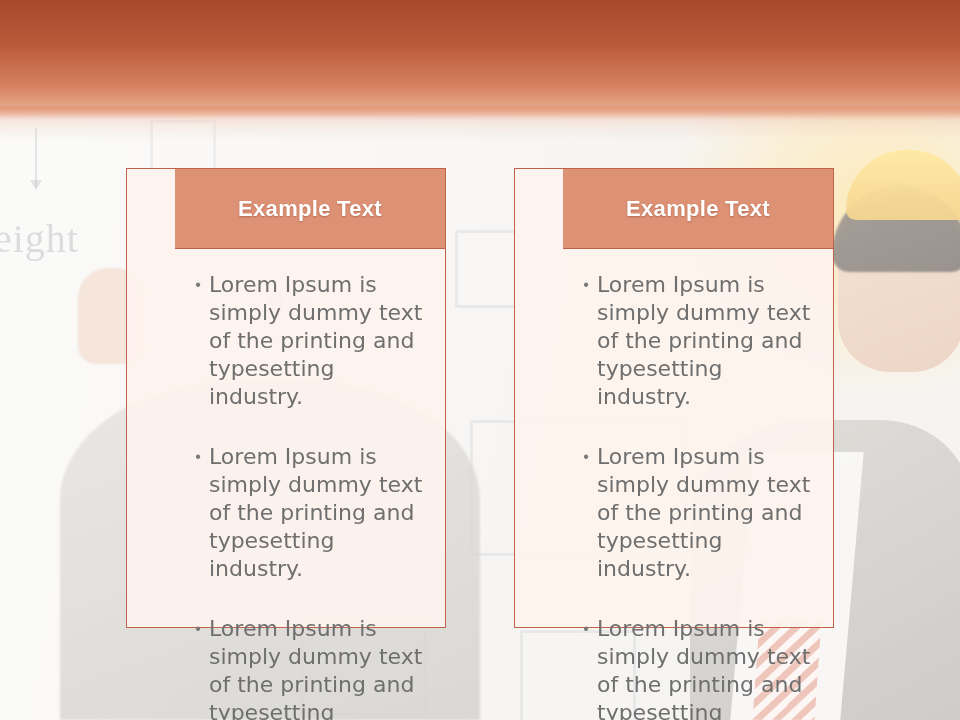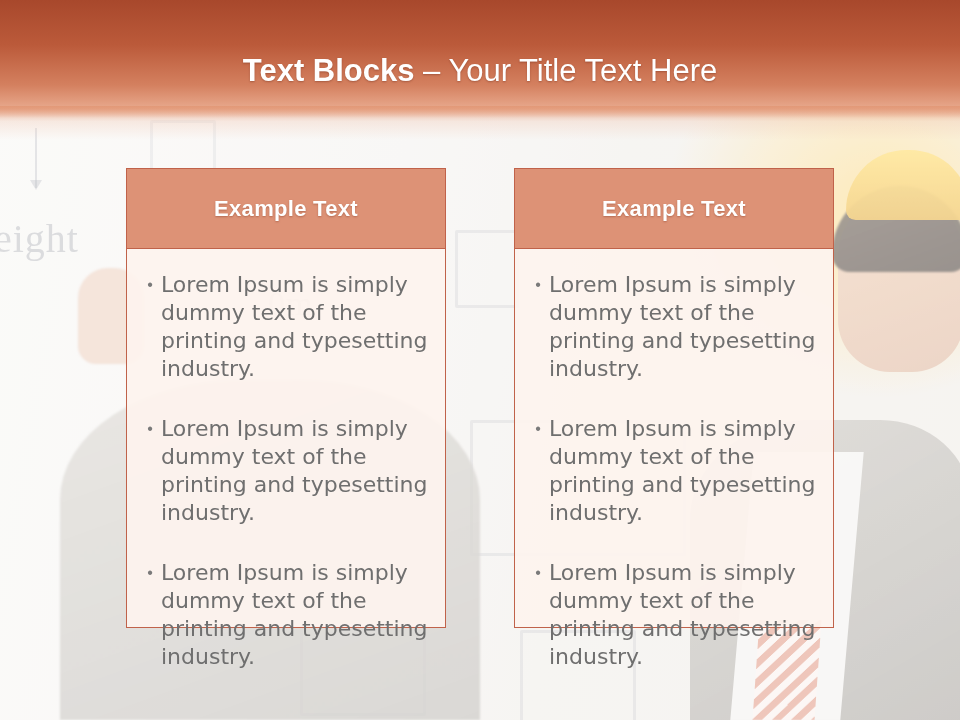--- a/index.html
+++ b/index.html
@@ -171,20 +171,21 @@
 
   
   .card {
     position: absolute;
     top: 168px;
     width: 320px;
     height: 460px;
     border: 1px solid #c0624a;
     background: rgba(253,243,238,0.93);
     box-sizing: border-box;
+    padding-left: 48px;
   }
   .card-left  { left: 126px; }
   .card-right { left: 514px; }
 
   .card-header {
     height: 80px;
     background: #dd9276;
     border-bottom: 1px solid #c0624a;
     display: flex;
     align-items: center;
@@ -245,23 +246,20 @@
     <div class="person-right-shirt"></div>
     <div class="person-right-tie"></div>
     <div class="person-right-head"></div>
     <div class="person-right-hair"></div>
     <div class="person-right-helmet"></div>
   </div>
   <div class="bg-wash"></div>
 
   <div class="header"></div>
   <div class="header-fade"></div>
-  <div class="title">
-    <span class="strong">Text Blocks</span><span class="light"> – </span><span class="light">Your Title Text Here</span>
-  </div>
 
   <div class="card card-left">
     <div class="card-header">
       <span class="card-header-text">Example Text</span>
     </div>
     <div class="card-body">
       <div class="bullet-row">
         <span class="bullet-dot">•</span>
         <span class="bullet-text">Lorem Ipsum is simply dummy text of the printing and typesetting industry.</span>
       </div>

